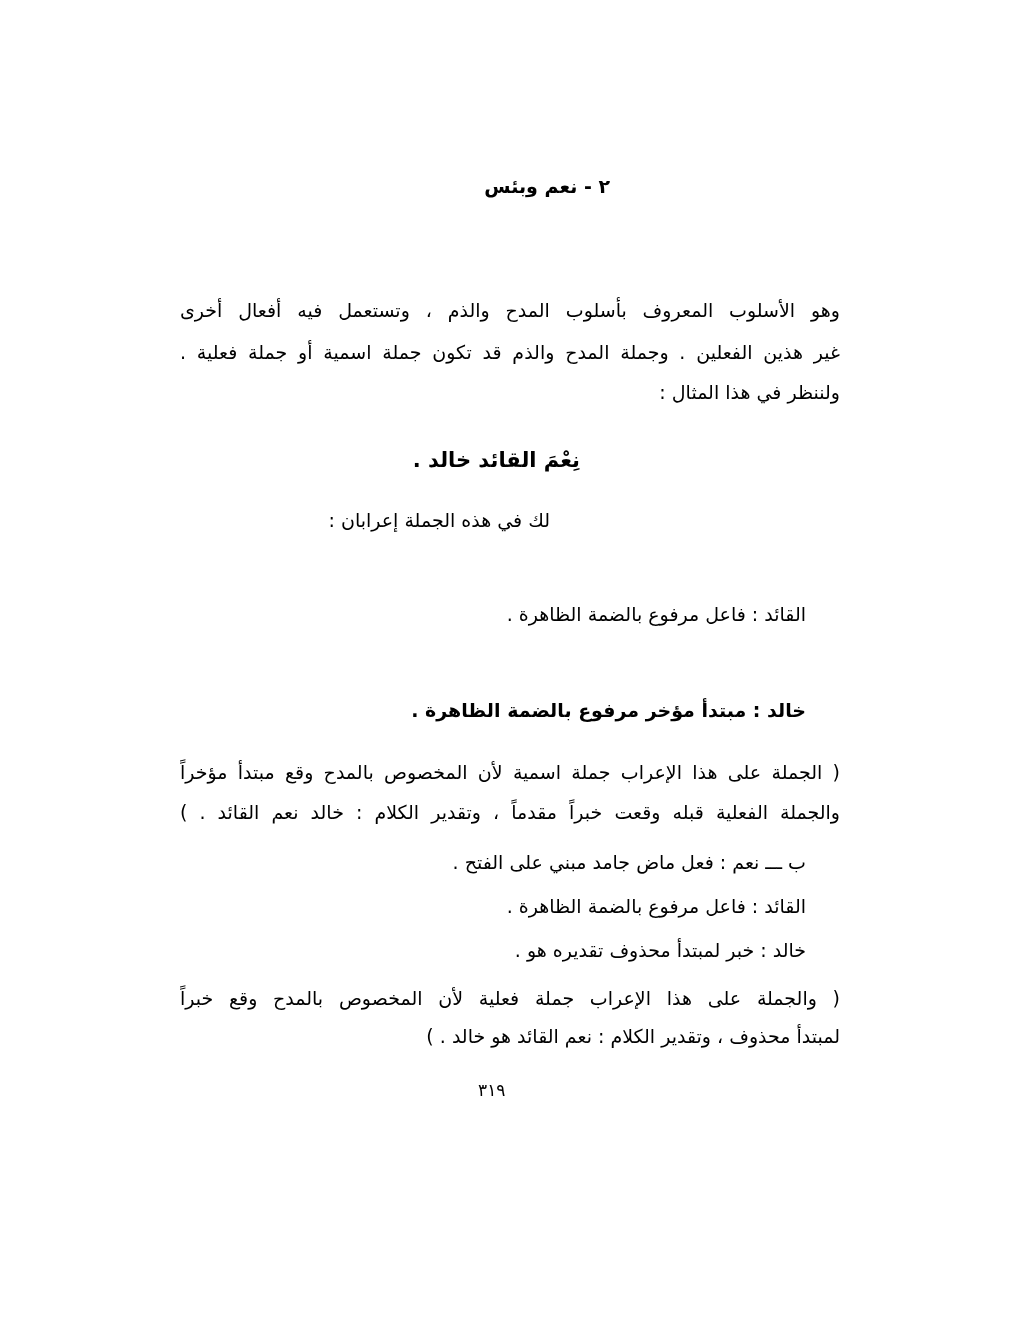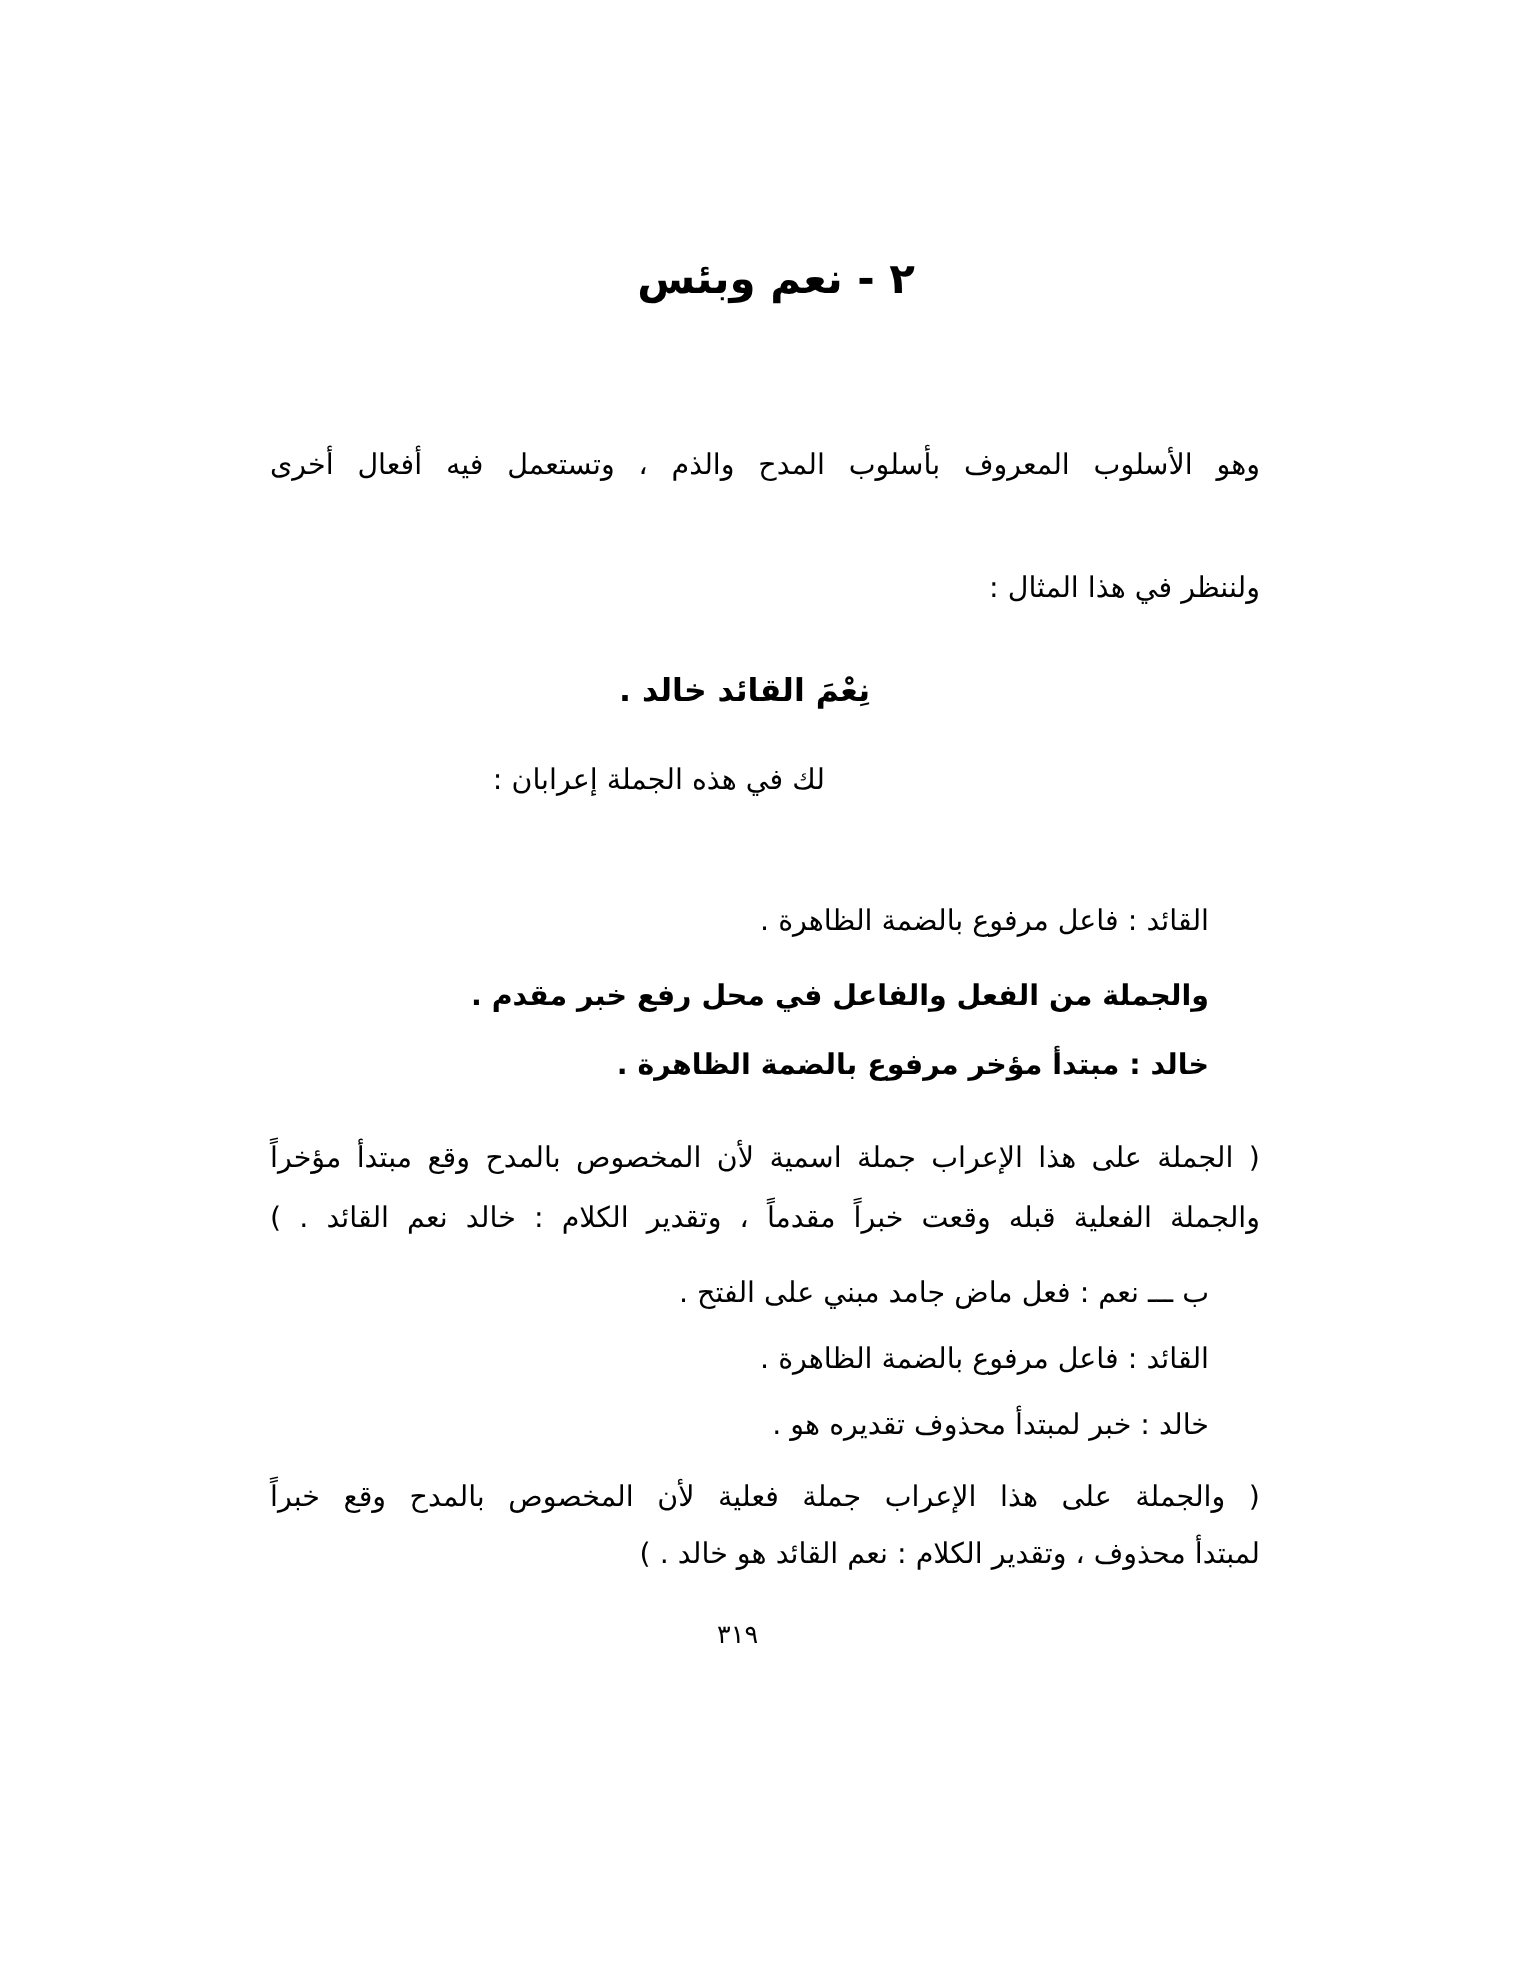--- a/index.html
+++ b/index.html
@@ -27,21 +27,21 @@
       text-align: right;
       white-space: nowrap;
       font-size: 19px;
       line-height: 28px;
       margin-left: 14px;
     }
     .title {
       position: absolute;
       direction: rtl;
       white-space: nowrap;
-      font-size: 28px;
+      font-size: 19px;
       font-weight: bold;
       line-height: 40px;
       top: 166px;
       right: 410px;
     }
     .bold { font-weight: bold; }
     .pagenum {
       position: absolute;
       top: 1080px;
       left: 478px;
@@ -55,28 +55,28 @@
     }
   </style>
 </head>
 <body>
 
 <div class="page">
 
   <div class="title">٢ - نعم وبئس</div>
 
   <div class="line justify" style="top:296px; right:180px; width:660px;">وهو الأسلوب المعروف بأسلوب المدح والذم ، وتستعمل فيه أفعال أخرى</div>
+  <div class="line justify" style="top:338px; right:180px; width:660px;">غير هذين الفعلين . وجملة المدح والذم قد تكون جملة اسمية أو جملة فعلية .</div>
   <div class="line" style="top:378px; right:180px;">ولننظر في هذا المثال :</div>
 
   <div class="line bold" style="top:446px; right:440px; font-size:21px;">نِعْمَ القائد خالد .</div>
 
   <div class="line" style="top:506px; right:470px;">لك في هذه الجملة إعرابان :</div>
 
   <div class="line" style="top:600px; right:214px;">القائد : فاعل مرفوع بالضمة الظاهرة .</div>
-  <div class="line bold" style="top:650px; right:214px;">والجملة من الفعل والفاعل في محل رفع خبر مقدم .</div>
   <div class="line bold" style="top:696px; right:214px;">خالد : مبتدأ مؤخر مرفوع بالضمة الظاهرة .</div>
 
   <div class="line justify" style="top:758px; right:180px; width:660px;">( الجملة على هذا الإعراب جملة اسمية لأن المخصوص بالمدح وقع مبتدأ مؤخراً</div>
   <div class="line justify" style="top:798px; right:180px; width:660px;">والجملة الفعلية قبله وقعت خبراً مقدماً ، وتقدير الكلام : خالد نعم القائد . )</div>
 
   <div class="line" style="top:848px; right:214px;">ب ـــ نعم : فعل ماض جامد مبني على الفتح .</div>
   <div class="line" style="top:892px; right:214px;">القائد : فاعل مرفوع بالضمة الظاهرة .</div>
   <div class="line" style="top:936px; right:214px;">خالد : خبر لمبتدأ محذوف تقديره هو .</div>
 
   <div class="line justify" style="top:984px; right:180px; width:660px;">( والجملة على هذا الإعراب جملة فعلية لأن المخصوص بالمدح وقع خبراً</div>

